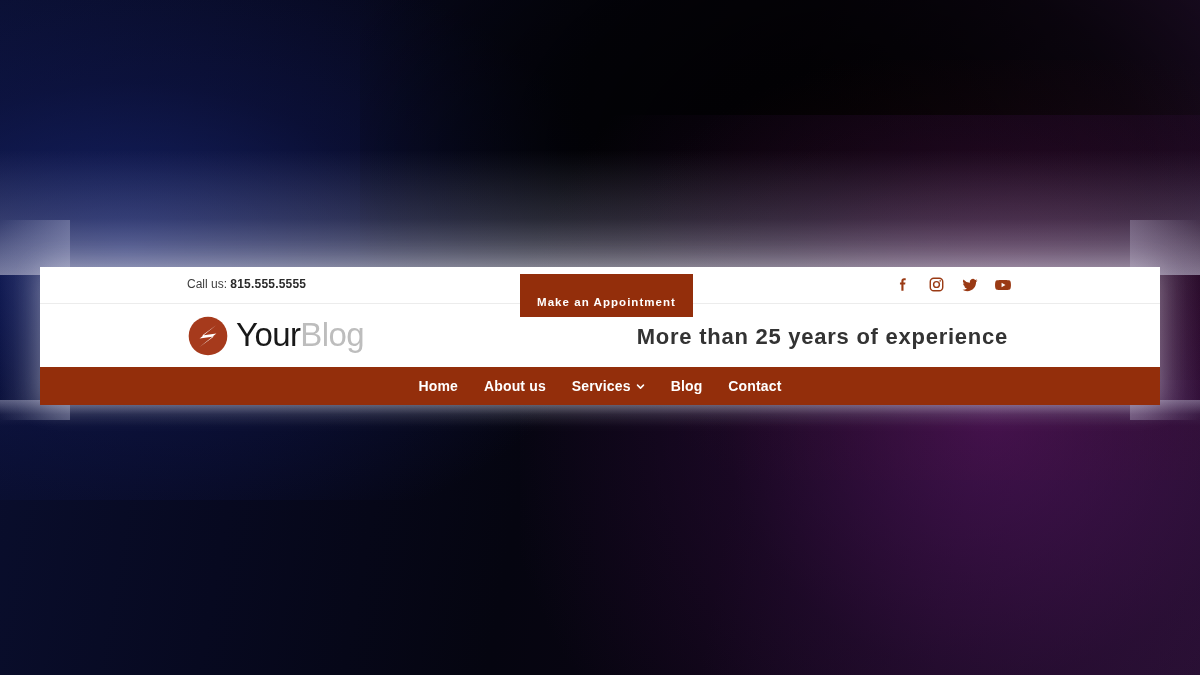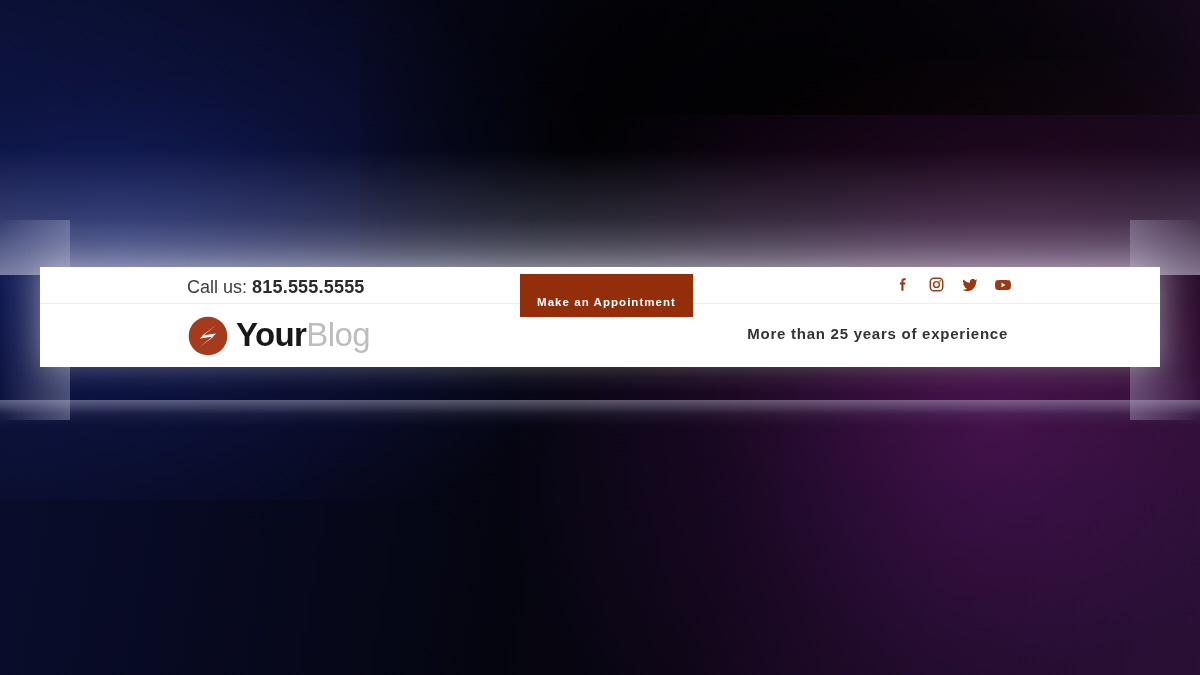--- a/index.html
+++ b/index.html
@@ -105,21 +105,21 @@
   
   .utility-bar {
     position: relative;
     height: 36px;
     border-bottom: 1px solid #ececec;
   }
   .call-us {
     position: absolute;
     left: 147px;
     top: 11px;
-    font-size: 18px;
+    font-size: 12px;
     color: #3d3d3d;
     white-space: nowrap;
     line-height: 1;
   }
   .call-us .label { font-weight: 400; }
   .call-us .phone { font-weight: 700; color: #2b2b2b; letter-spacing: .2px; }
 
   .appt-button {
     position: absolute;
     left: 480px;
@@ -176,28 +176,28 @@
     height: 42px;
     flex: 0 0 42px;
   }
   .logo-text {
     font-size: 33px;
     line-height: 1;
     letter-spacing: -0.6px;
     white-space: nowrap;
     padding-bottom: 3px;
   }
-  .logo-text .your { color: #181818; font-weight: 700; }
+  .logo-text .your { color: #181818; font-weight: 400; }
   .logo-text .logo { color: #bdbdbd; font-weight: 400; }
 
   .tagline {
     position: absolute;
     right: 152px;
     top: 22px;
-    font-size: 15px;
+    font-size: 22px;
     font-weight: 700;
     color: #333333;
     letter-spacing: .75px;
     white-space: nowrap;
     line-height: 1;
   }
 
   
   .nav-bar {
     background: #932E0B;
@@ -297,15 +297,39 @@
           </svg>
         </span>
         <span class="logo-text">
           <span class="your">Your</span><span class="logo">Blog</span>
         </span>
       </a>
 
       <div class="tagline">More than 25 years of experience</div>
     </div>
 
+    <nav class="nav-bar">
+      <ul class="nav-list">
+        <li class="nav-item">
+          <span>Home</span>
+        </li>
+        <li class="nav-item">
+          <span>About us</span>
+        </li>
+        <li class="nav-item">
+          <span>Services</span>
+          <span class="chevron-down">
+            <svg viewBox="0 0 12 12" width="9" height="9" fill="none" stroke="currentColor" stroke-width="2" stroke-linecap="round" stroke-linejoin="round" aria-hidden="true">
+              <path d="M2 4.2 L6 8.2 L10 4.2"></path>
+            </svg>
+          </span>
+        </li>
+        <li class="nav-item">
+          <span>Blog</span>
+        </li>
+        <li class="nav-item">
+          <span>Contact</span>
+        </li>
+      </ul>
+    </nav>
 
   </div>
 </div>
 
 </body></html>

